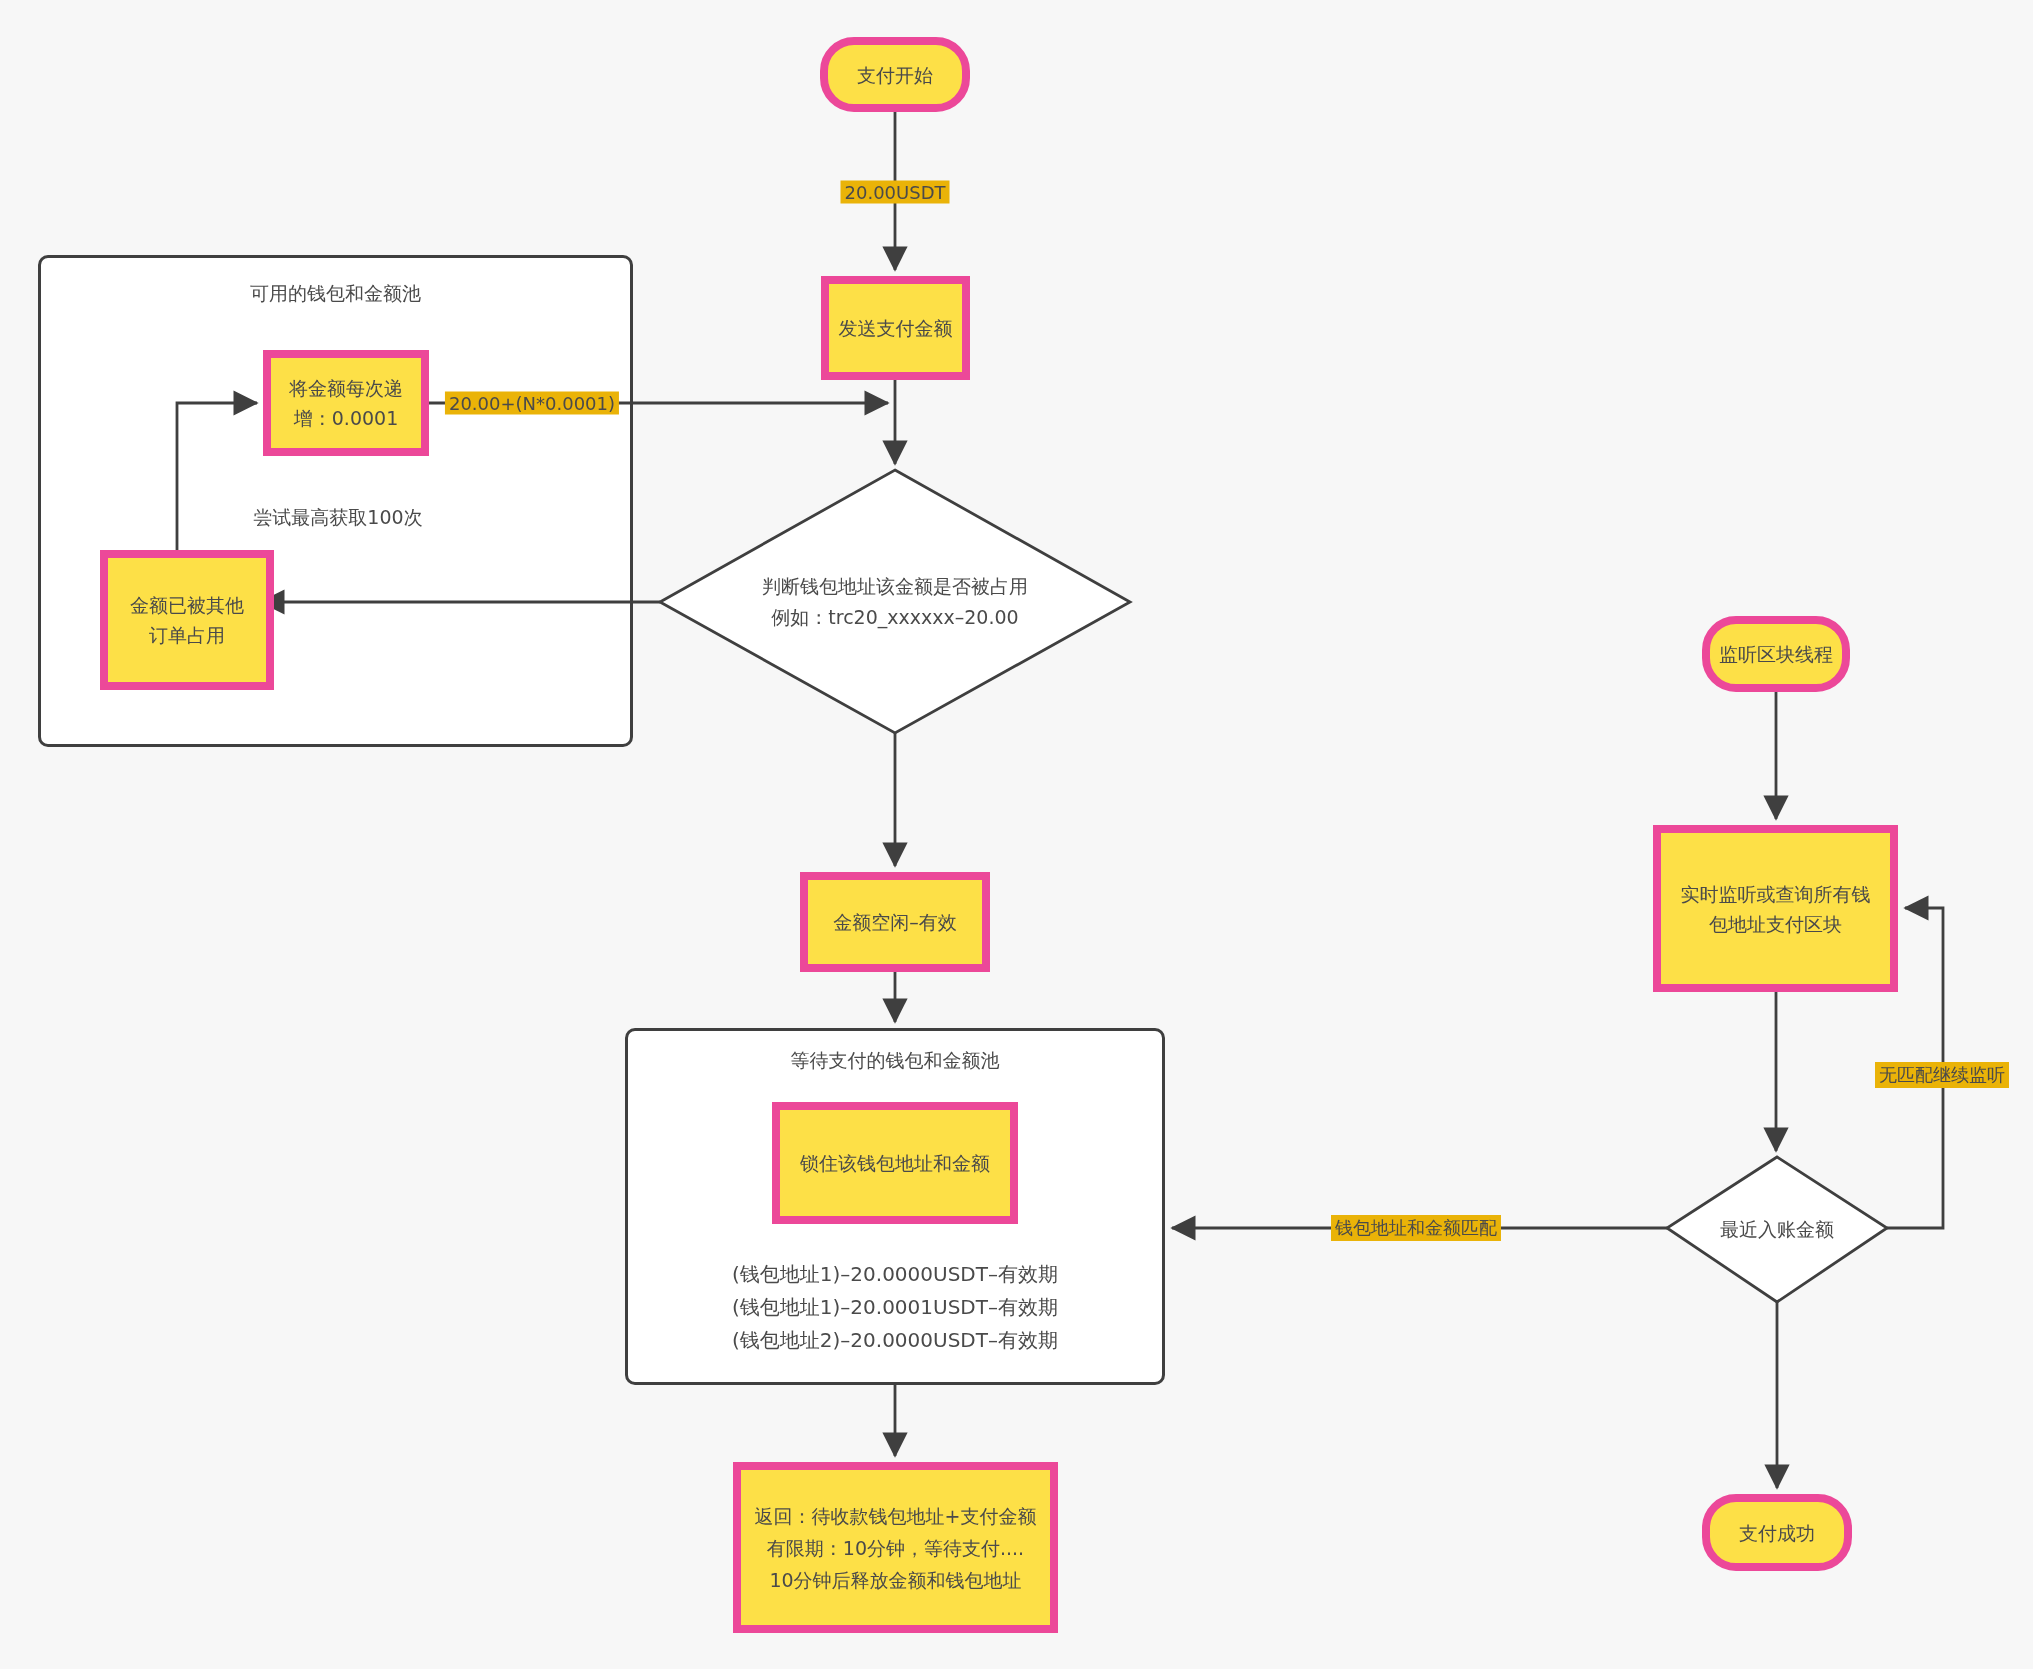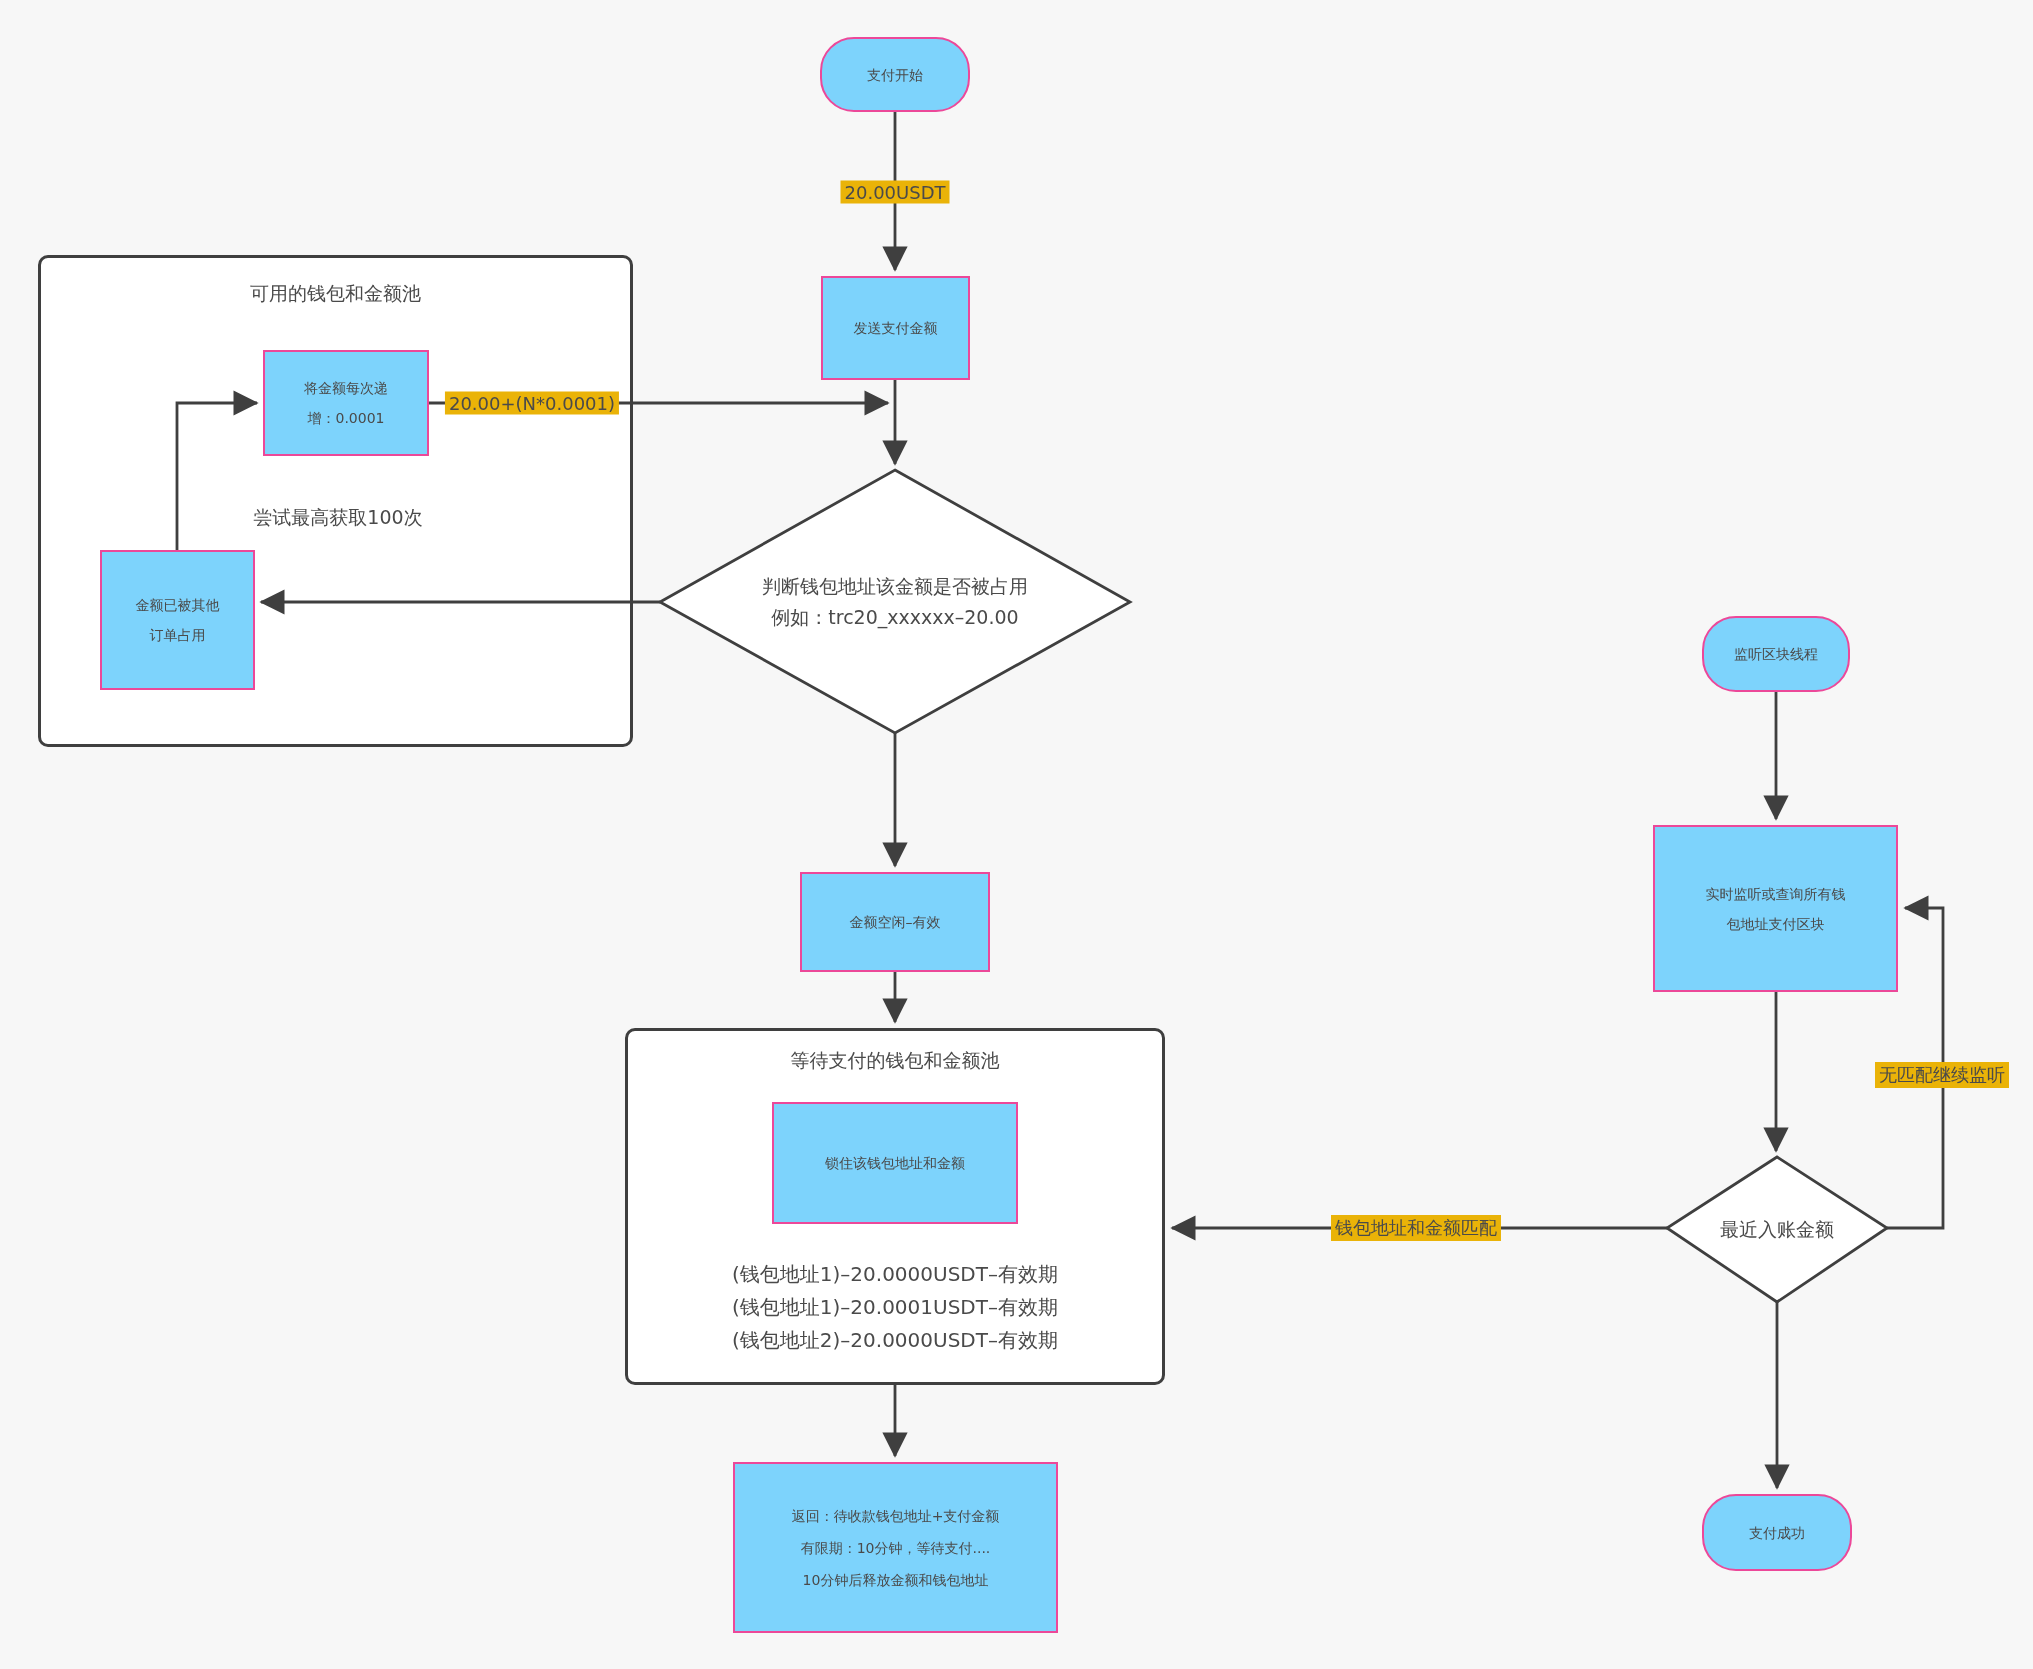--- a/index.html
+++ b/index.html
@@ -28,29 +28,29 @@
     text-align:center;
     font-size:19px;
     color:#4a4a4a;
     z-index:4;
   }
   svg.wires{
     position:absolute;left:0;top:0;z-index:2;
   }
   .node{
     position:absolute;
-    background:#7dd3fc;
-    border:2px solid #ec4899;
+    background:#fde047;
+    border:8px solid #ec4899;
     box-sizing:border-box;
     display:flex;
     flex-direction:column;
     align-items:center;
     justify-content:center;
     text-align:center;
-    font-size:14px;
+    font-size:19px;
     line-height:30px;
     color:#4a4a4a;
     z-index:3;
   }
   .pill{border-radius:34px;}
   .diamond-label{
     position:absolute;
     display:flex;
     flex-direction:column;
     align-items:center;
@@ -137,21 +137,21 @@
     <span>发送支付金额</span>
   </div>
 
   <div class="node" style="left:263px;top:350px;width:166px;height:106px;">
     <span>将金额每次递</span>
     <span>增：0.0001</span>
   </div>
 
   <div class="float-text" style="left:338px;top:518px;">尝试最高获取100次</div>
 
-  <div class="node" style="left:100px;top:550px;width:155px;height:140px;">
+  <div class="node" style="left:100px;top:550px;width:174px;height:140px;">
     <span>金额已被其他</span>
     <span>订单占用</span>
   </div>
 
   <div class="diamond-label" style="left:660px;top:470px;width:470px;height:263px;">
     <span>判断钱包地址该金额是否被占用</span>
     <span>例如：trc20_xxxxxx–20.00</span>
   </div>
 
   <div class="node" style="left:800px;top:872px;width:190px;height:100px;">

